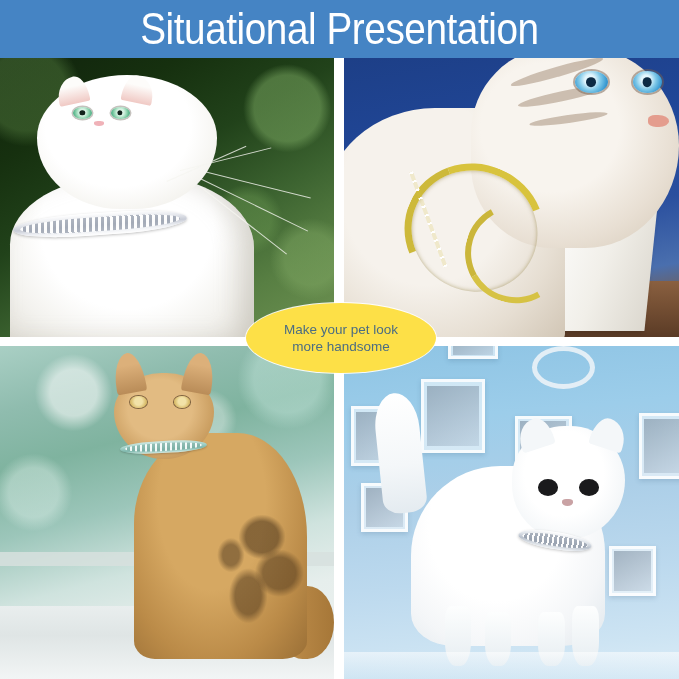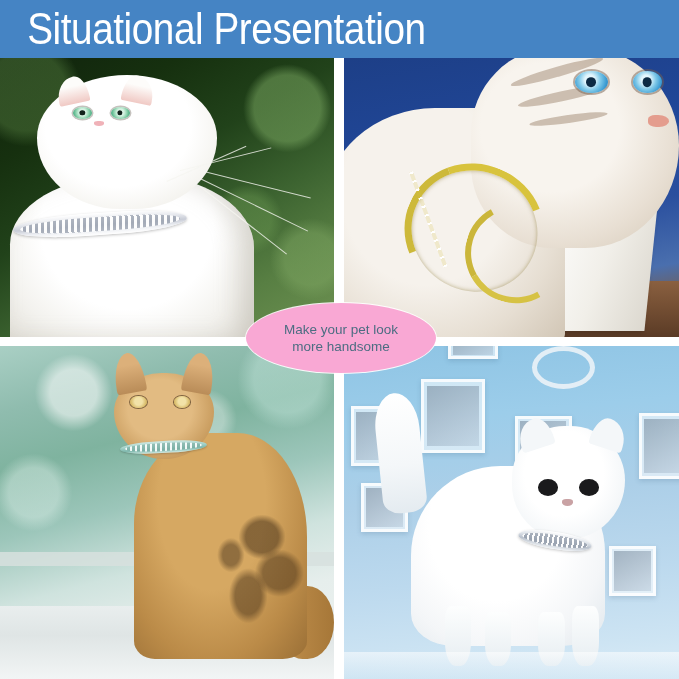--- a/index.html
+++ b/index.html
@@ -15,21 +15,21 @@
     width:679px; height:679px;
     background:#ffffff;
     overflow:hidden;
   }
 
   
   .banner {
     position:absolute; left:0; top:0;
     width:679px; height:58px;
     background:#4584c4;
-    display:flex; align-items:center; justify-content:flex-start;
+    display:flex; align-items:center; justify-content:center;
     z-index:5;
   }
   .banner-title {
     color:#ffffff;
     font-size:44px;
     line-height:44px;
     font-weight:400;
     letter-spacing:-0.5px;
     transform:scaleX(0.88);
     transform-origin:center;
@@ -343,21 +343,21 @@
   .br-reflect {
     position:absolute; left:0; bottom:0; width:100%; height:8%;
     background:linear-gradient(180deg, rgba(255,255,255,.55), rgba(200,225,240,.25));
   }
 
   
   .caption {
     position:absolute;
     left:246px; top:303px;
     width:190px; height:70px;
-    background:#f9a8d4;
+    background:#fde047;
     border-radius:50%;
     display:flex; align-items:center; justify-content:center;
     z-index:20;
     box-shadow:0 0 0 1px rgba(255,255,255,.9);
   }
   .caption-text {
     color:#4c6d82;
     font-size:13.5px;
     line-height:17px;
     text-align:center;

